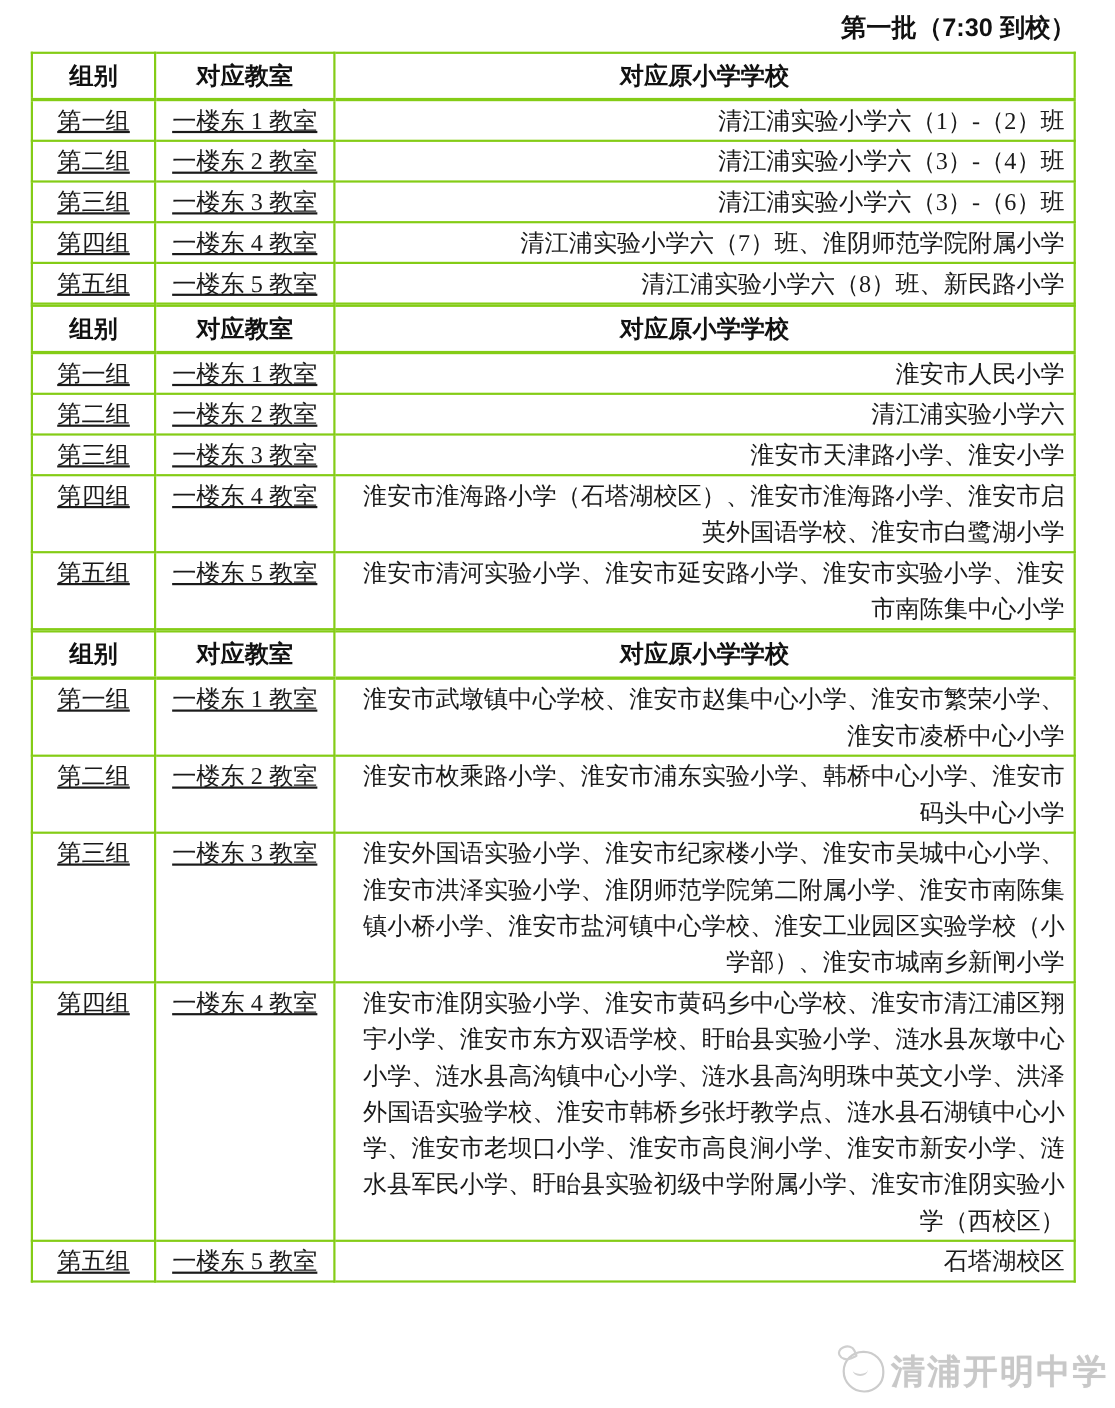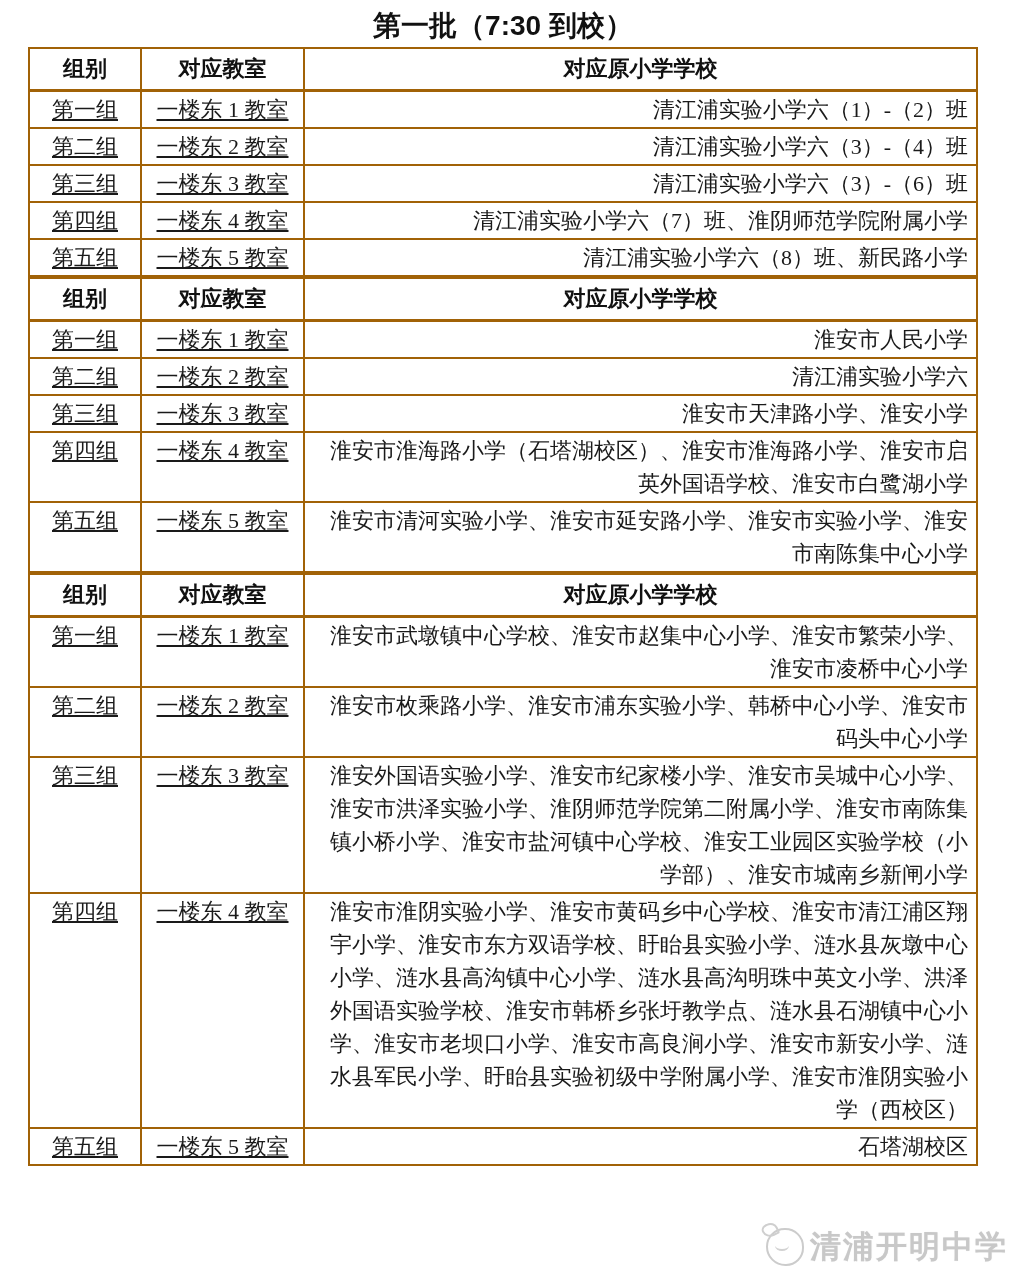--- a/index.html
+++ b/index.html
@@ -8,35 +8,35 @@
     background:#ffffff;
     position:relative;
     overflow:hidden;
     font-family:"Liberation Serif",serif;
     color:#1a1a1a;
   }
   .doc{padding:12px 36px 0 28px;}
   .batch-title{
     font-family:"Liberation Sans",sans-serif;
     font-weight:bold;
-    font-size:28px;
+    font-size:23px;
     color:#111;
-    text-align:center;
+    text-align:right;
     margin:0 0 8px 0;
     line-height:27px;
   }
   .sec2 .batch-title,.sec3 .batch-title{margin-top:20px;}
   table.batch{
     border-collapse:collapse;
     width:950px;
     table-layout:fixed;
   }
   table.batch th,
   table.batch td{
-    border:2px solid #a16207;
+    border:2px solid #84cc16;
   }
   table.batch thead th{
     font-family:"Liberation Sans",sans-serif;
     font-weight:bold;
     font-size:22px;
     padding:5px 4px;
     text-align:center;
     border-bottom-width:3px;
     color:#111;
   }

